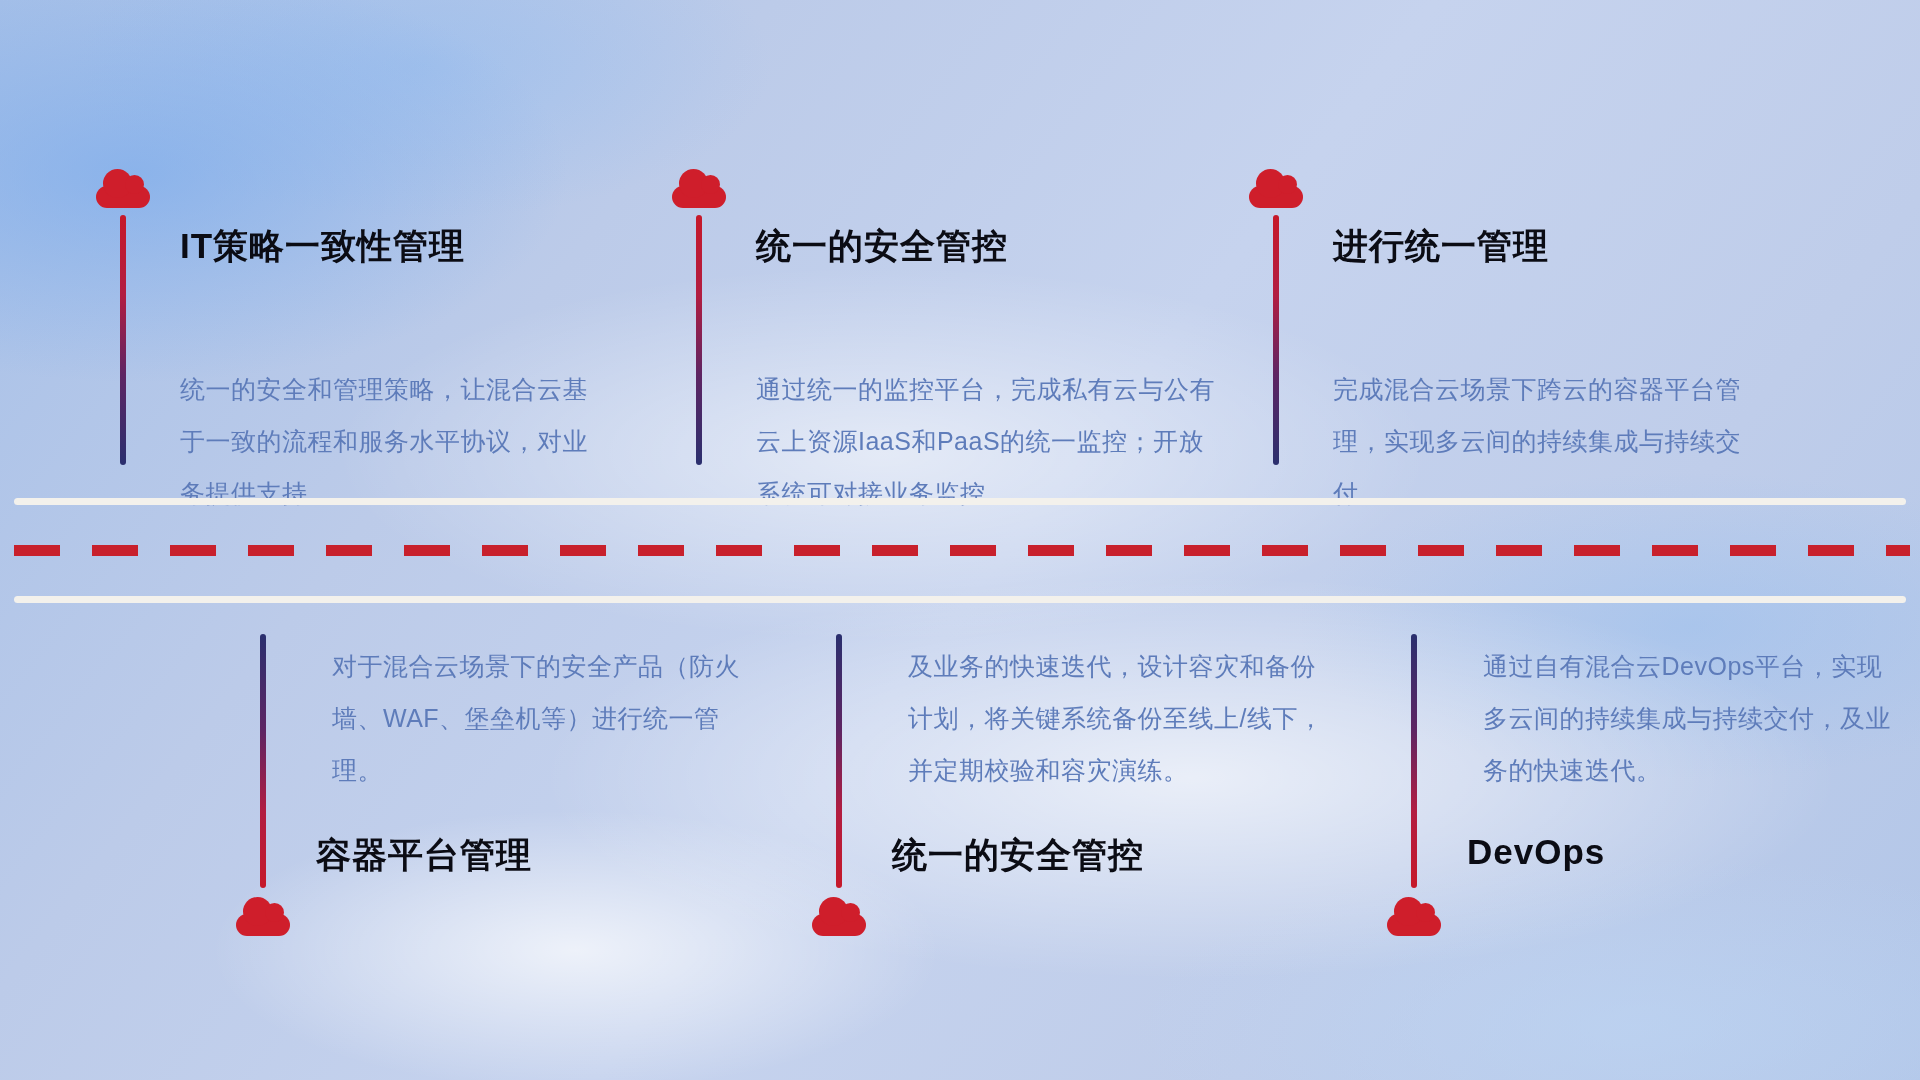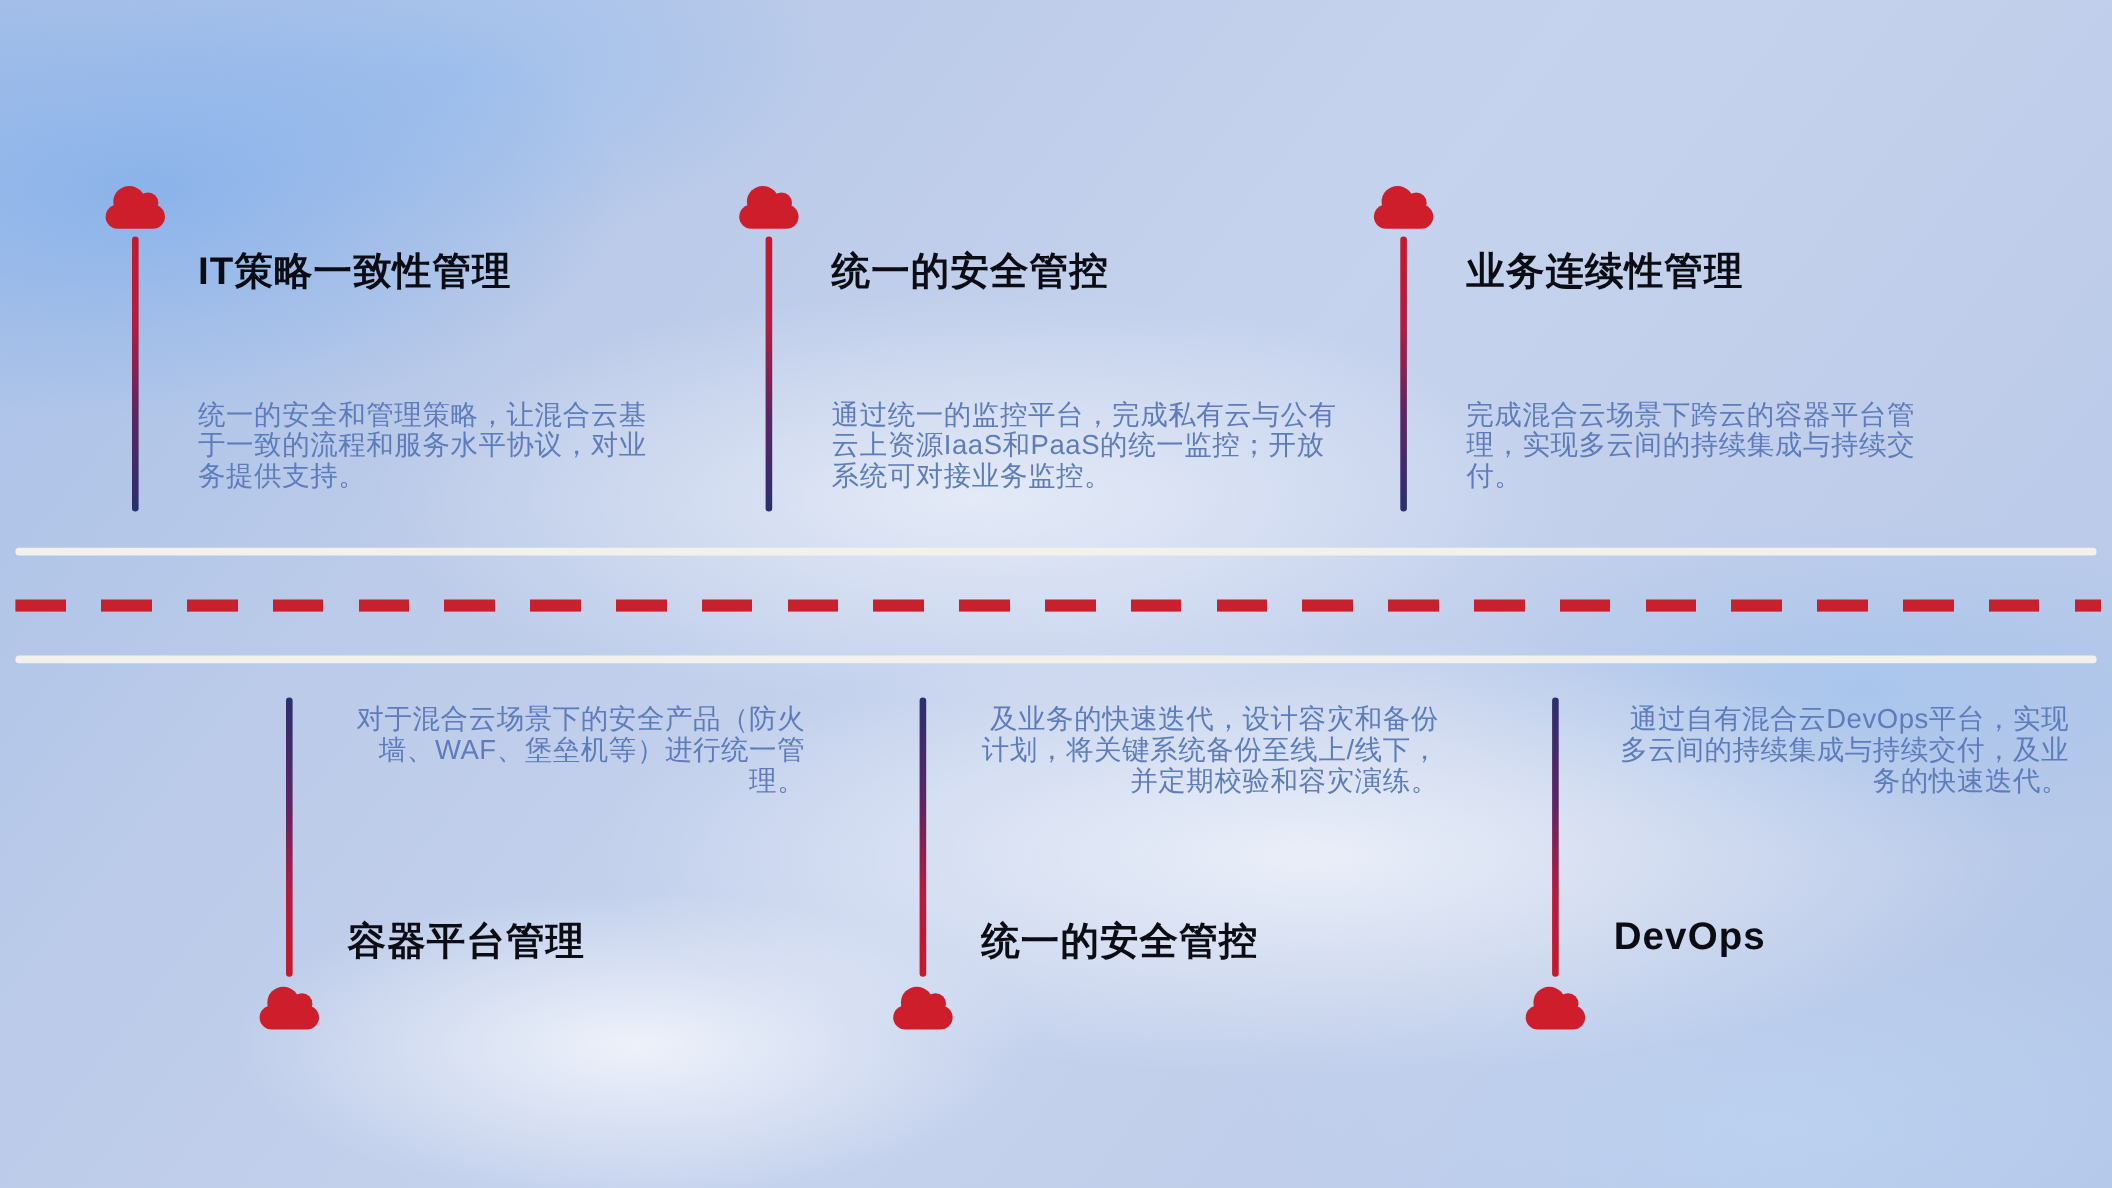--- a/index.html
+++ b/index.html
@@ -31,21 +31,21 @@
     font-weight: 700;
     letter-spacing: 1px;
     color: #0b0c14;
     white-space: nowrap;
   }
 
   .desc {
     position: absolute;
     margin: 0;
     font-size: 25px;
-    line-height: 28px;
+    line-height: 52px;
     letter-spacing: 0.5px;
     color: #5e7cba;
   }
 
   
   .stem {
     position: absolute;
     width: 6px;
     border-radius: 3px;
   }
@@ -82,21 +82,21 @@
   }
 
   
   .item-top .cloud { left: 0; top: 17px; }
   .item-top .stem  { left: 24px; top: 46px; height: 250px; }
   .item-top .title { left: 84px; top: 54px; }
   .item-top .desc  { left: 84px; top: 194px; }
 
   
   .item-bottom .stem  { left: 24px; top: 0; height: 254px; }
-  .item-bottom .desc  { left: 76px; top: 6px; text-align: right; }
+  .item-bottom .desc  { left: 96px; top: 6px; }
   .item-bottom .title { left: 80px; top: 198px; }
   .item-bottom .cloud { left: 0; top: 280px; }
 
   
   .road-line {
     position: absolute;
     left: 14px; right: 14px;
     height: 7px;
     border-radius: 4px;
     background: #f3f1ec;
@@ -127,21 +127,21 @@
   <section class="item item-top" style="left:672px; top:169px;">
     <span class="cloud"></span>
     <span class="stem stem-down"></span>
     <h2 class="title">统一的安全管控</h2>
     <p class="desc" style="width:462px">通过统一的监控平台，完成私有云与公有云上资源IaaS和PaaS的统一监控；开放系统可对接业务监控。</p>
   </section>
 
   <section class="item item-top" style="left:1249px; top:169px;">
     <span class="cloud"></span>
     <span class="stem stem-down"></span>
-    <h2 class="title">业务连续性管理</h2>
+    <h2 class="title">进行统一管理</h2>
     <p class="desc" style="width:422px">完成混合云场景下跨云的容器平台管理，实现多云间的持续集成与持续交付。</p>
   </section>
 
   <div>
     <div class="road-line road-line-top"></div>
     <div class="road-dash"></div>
     <div class="road-line road-line-bottom"></div>
   </div>
 
   <section class="item item-bottom" style="left:236px; top:634px;">

